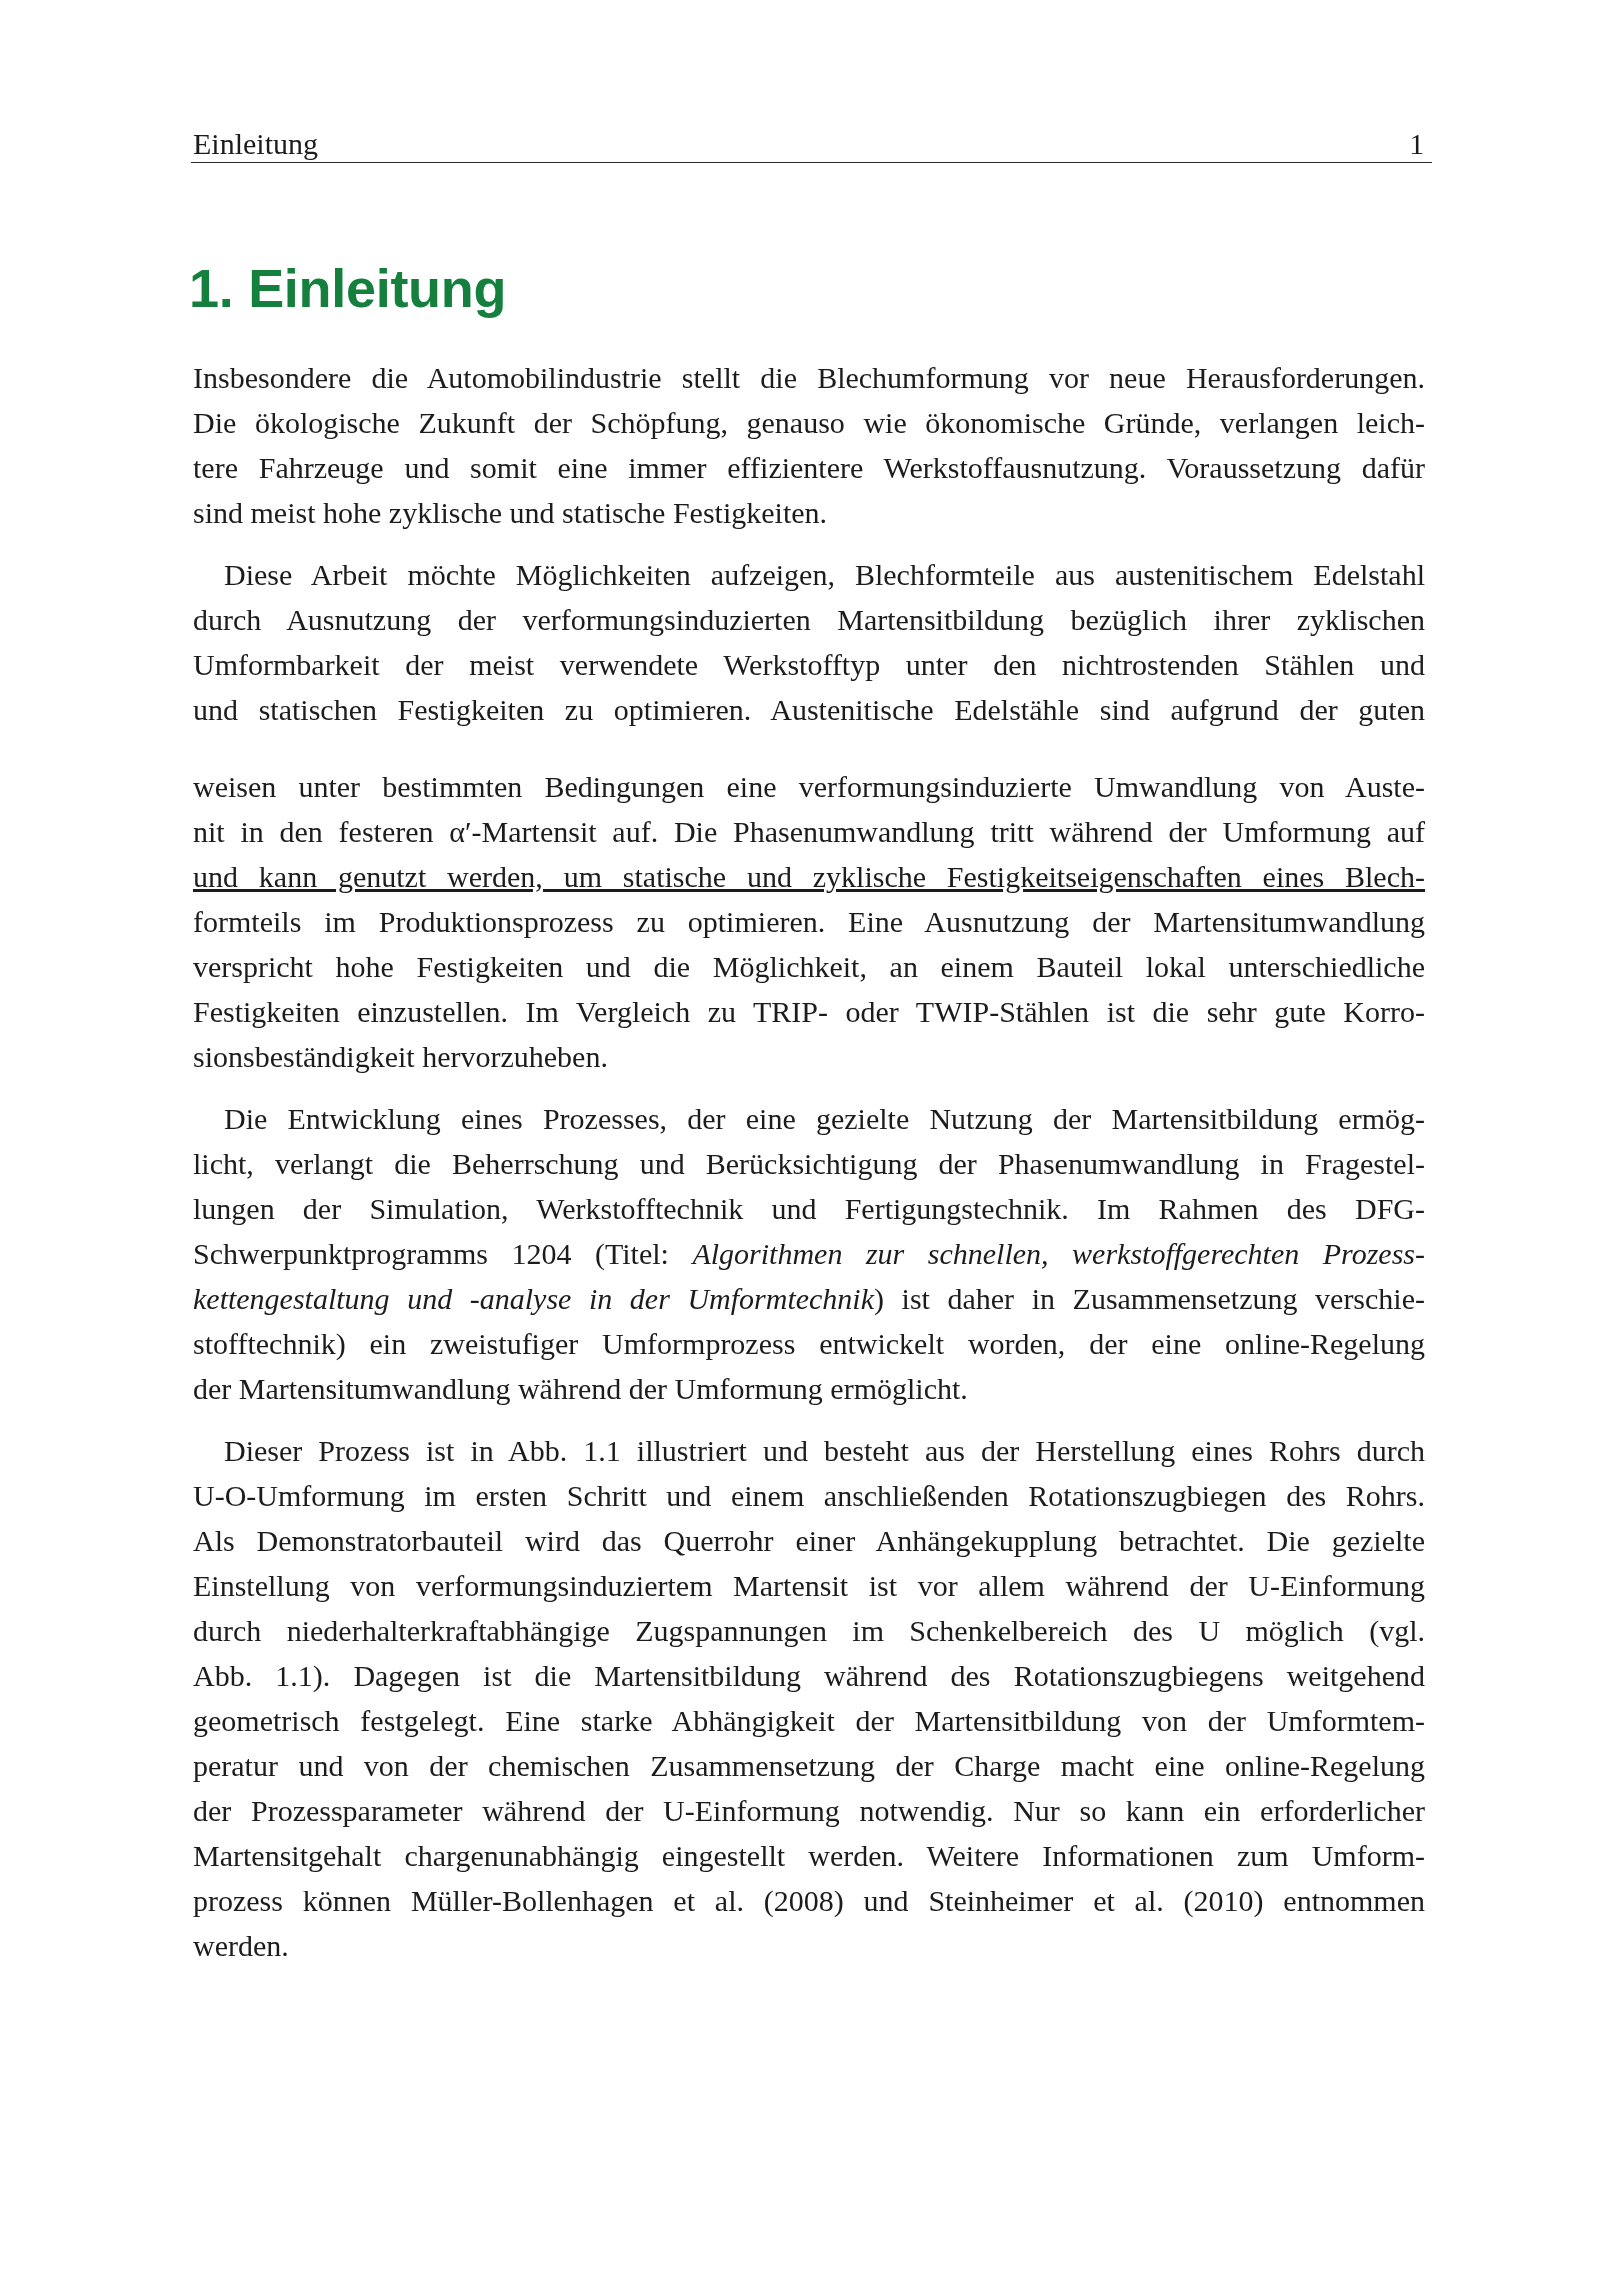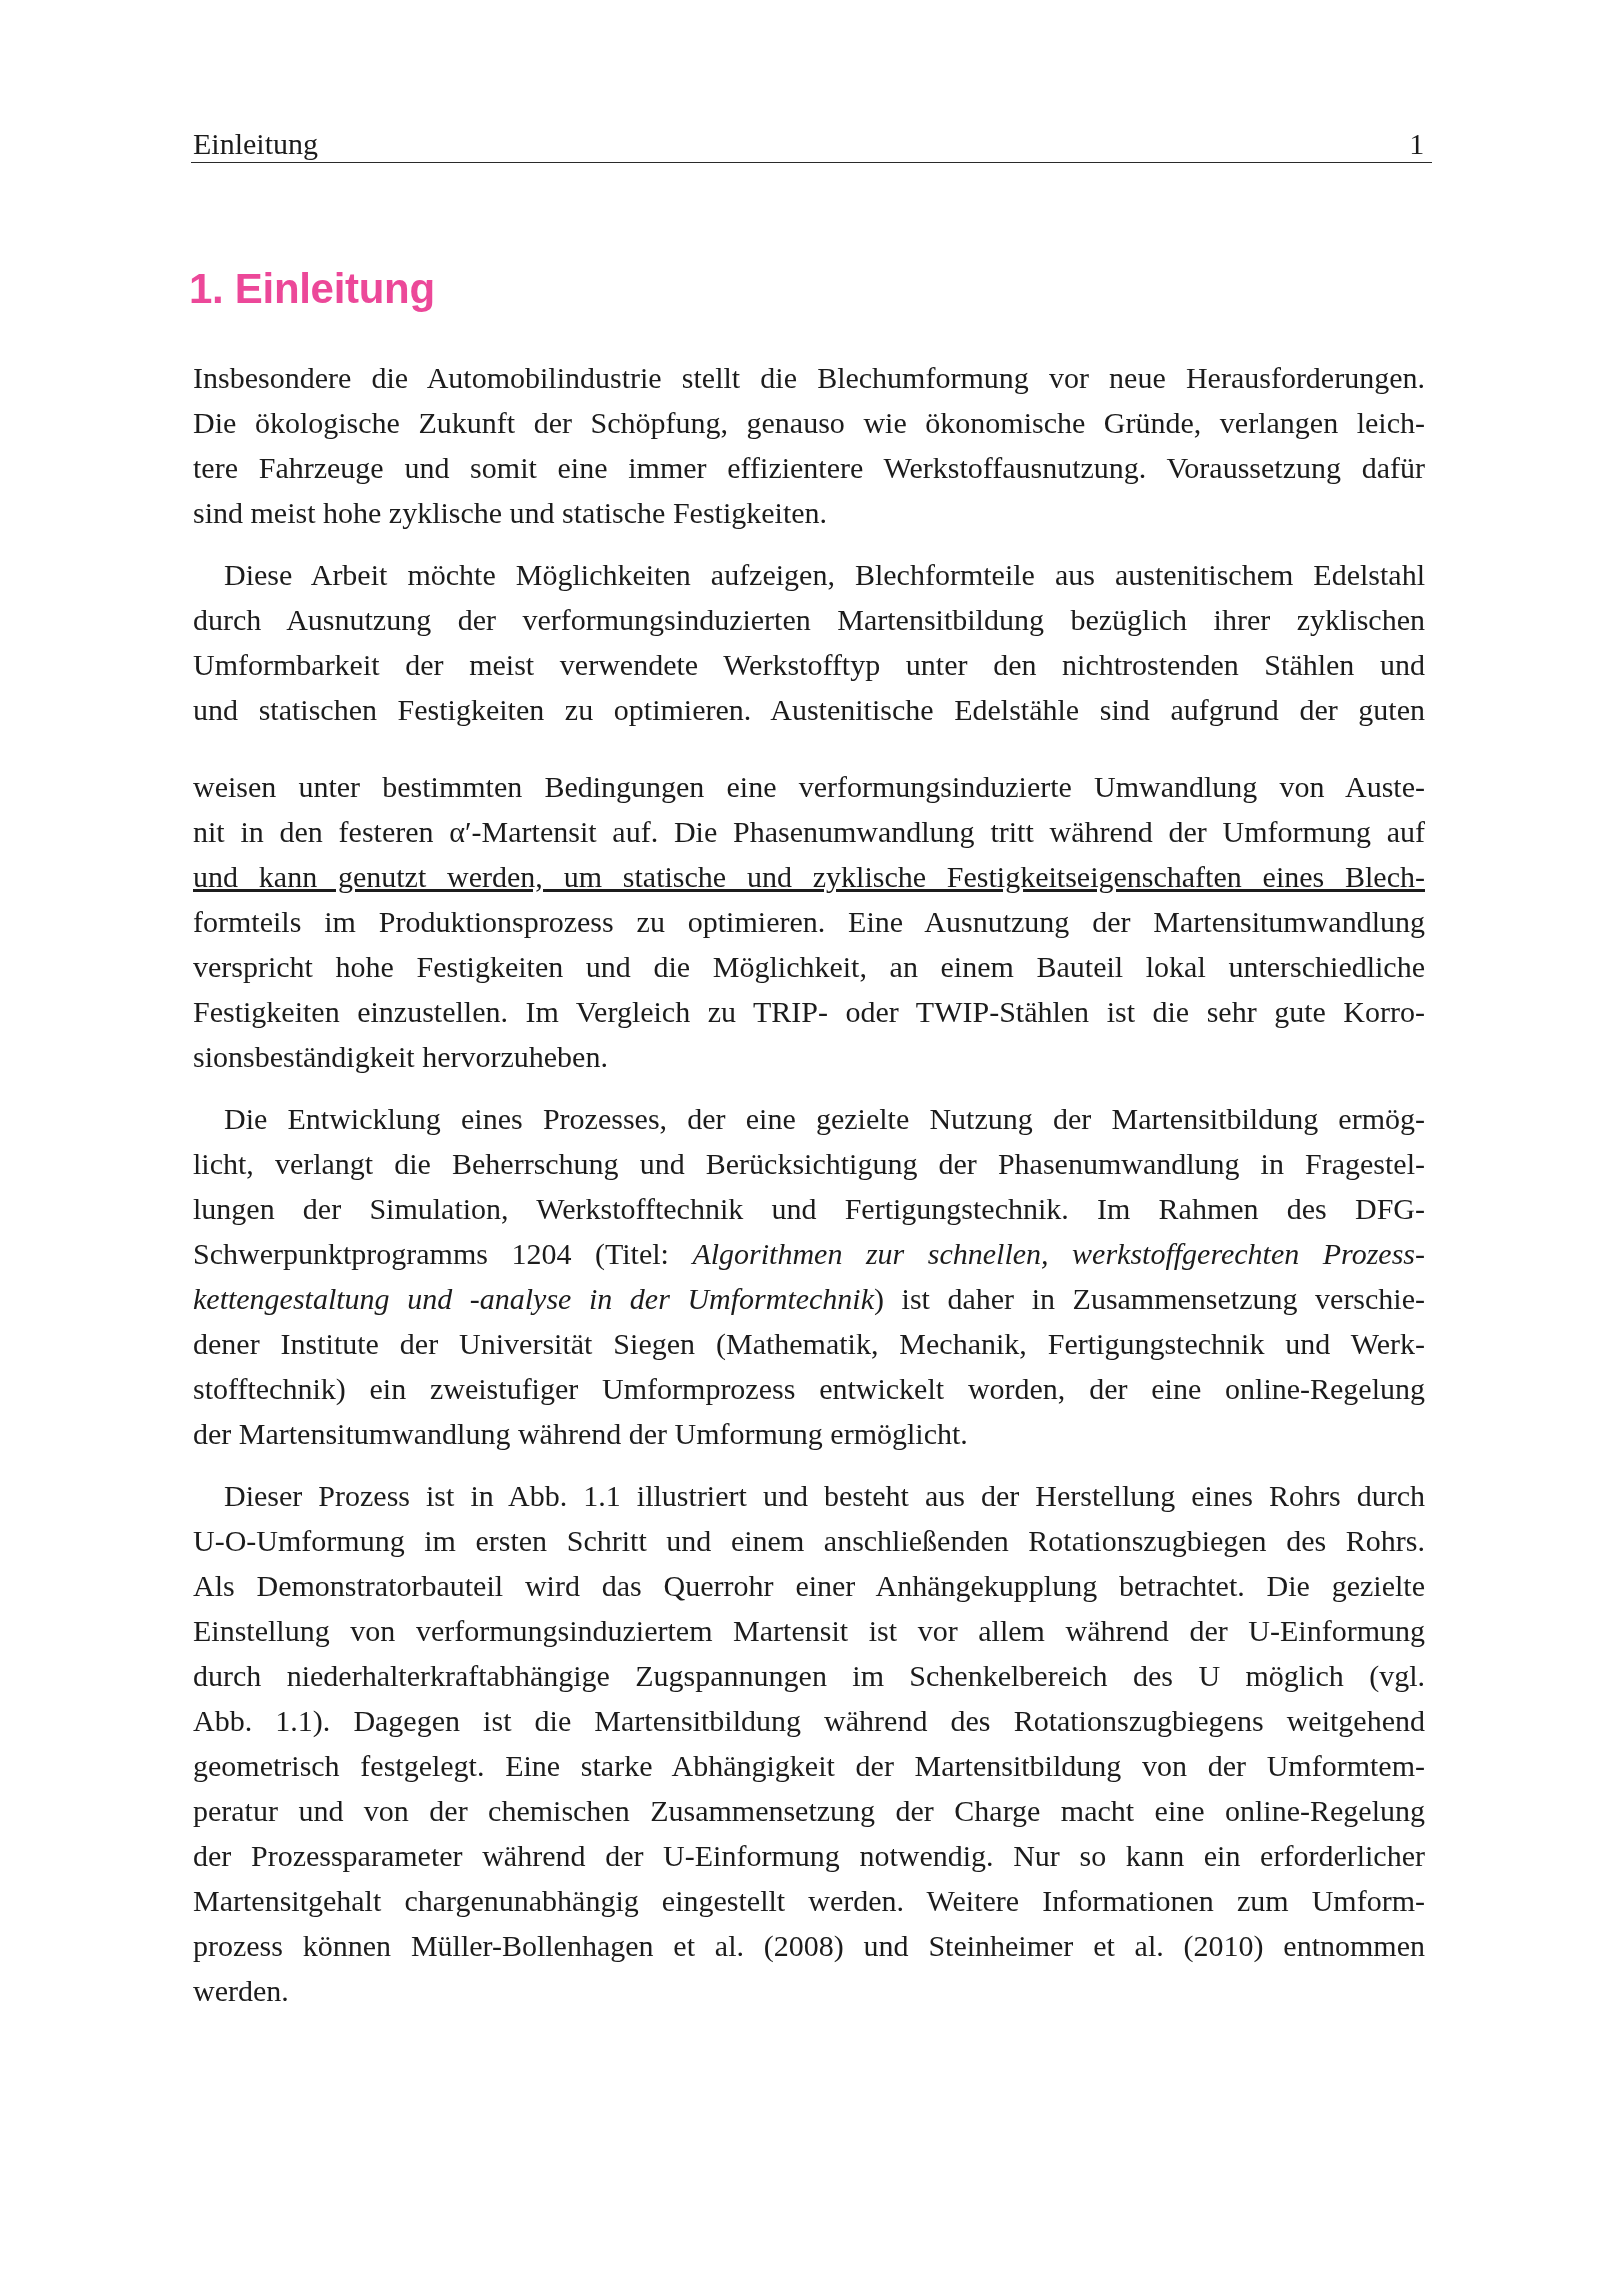--- a/index.html
+++ b/index.html
@@ -6,22 +6,22 @@
   body { width: 1620px; height: 2293px; position: relative; overflow: hidden; color: #1c1c1c; }
   .running-header {
     position: absolute; left: 191px; top: 125px; width: 1241px; height: 37px;
     border-bottom: 1.6px solid #2a2a2a;
     font-family: "Liberation Serif", serif; font-size: 30px; line-height: 37px;
   }
   .running-header .title { position: absolute; left: 2px; top: 0; }
   .running-header .pagenum { position: absolute; right: 7.8px; top: 0; }
   .chapter-heading {
     position: absolute; left: 189px; top: 263px; margin: 0;
-    font-family: "Liberation Sans", sans-serif; font-weight: bold; font-size: 42px;
-    line-height: 51px; color: #ec4899; letter-spacing: -0.3px;
+    font-family: "Liberation Sans", sans-serif; font-weight: bold; font-size: 54px;
+    line-height: 51px; color: #15803d; letter-spacing: -0.3px;
   }
   .body-text {
     position: absolute; left: 193px; top: 355px; width: 1232px;
     font-family: "Liberation Serif", serif; font-size: 30px; line-height: 45px;
   }
   .para { margin: 0 0 17px 0; }
   .line { display: block; text-align: justify; text-align-last: justify; white-space: nowrap; height: 45px; }
   .line.last { text-align-last: left; }
   .para.indent .line:first-child { padding-left: 31px; }
   .it { font-style: italic; }
@@ -55,21 +55,20 @@
       <span class="line" style="white-space: normal; overflow: hidden;"><span>verspricht hohe Festigkeiten und die Möglichkeit, an einem Bauteil lokal unterschiedliche</span></span>
       <span class="line" style="white-space: normal; overflow: hidden;"><span>Festigkeiten einzustellen. Im Vergleich zu TRIP- oder TWIP-Stählen ist die sehr gute Korro-</span></span>
       <span class="line last"><span>sionsbeständigkeit hervorzuheben.</span></span>
     </p>
     <p class="para indent">
       <span class="line" style="white-space: normal; overflow: hidden;"><span>Die Entwicklung eines Prozesses, der eine gezielte Nutzung der Martensitbildung ermög-</span></span>
       <span class="line" style="white-space: normal; overflow: hidden;"><span>licht, verlangt die Beherrschung und Berücksichtigung der Phasenumwandlung in Fragestel-</span></span>
       <span class="line" style="white-space: normal; overflow: hidden;"><span>lungen der Simulation, Werkstofftechnik und Fertigungstechnik. Im Rahmen des DFG-</span></span>
       <span class="line" style="white-space: normal; overflow: hidden;"><span>Schwerpunktprogramms 1204 (Titel: </span><span class="it">Algorithmen zur schnellen, werkstoffgerechten Prozess-</span></span>
       <span class="line" style="white-space: normal; overflow: hidden;"><span class="it">kettengestaltung und -analyse in der Umformtechnik</span><span>) ist daher in Zusammensetzung verschie-</span></span>
-      <span class="line" style="white-space: normal; overflow: hidden;"><span>dener Institute der Universität Siegen (Mathematik, Mechanik, Fertigungstechnik und Werk-</span></span>
       <span class="line" style="white-space: normal; overflow: hidden;"><span>stofftechnik) ein zweistufiger Umformprozess entwickelt worden, der eine online-Regelung</span></span>
       <span class="line last"><span>der Martensitumwandlung während der Umformung ermöglicht.</span></span>
     </p>
     <p class="para indent">
       <span class="line" style="white-space: normal; overflow: hidden;"><span>Dieser Prozess ist in Abb. 1.1 illustriert und besteht aus der Herstellung eines Rohrs durch</span></span>
       <span class="line" style="white-space: normal; overflow: hidden;"><span>U-O-Umformung im ersten Schritt und einem anschließenden Rotationszugbiegen des Rohrs.</span></span>
       <span class="line" style="white-space: normal; overflow: hidden;"><span>Als Demonstratorbauteil wird das Querrohr einer Anhängekupplung betrachtet. Die gezielte</span></span>
       <span class="line" style="white-space: normal; overflow: hidden;"><span>Einstellung von verformungsinduziertem Martensit ist vor allem während der U-Einformung</span></span>
       <span class="line" style="white-space: normal; overflow: hidden;"><span>durch niederhalterkraftabhängige Zugspannungen im Schenkelbereich des U möglich (vgl.</span></span>
       <span class="line" style="white-space: normal; overflow: hidden;"><span>Abb. 1.1). Dagegen ist die Martensitbildung während des Rotationszugbiegens weitgehend</span></span>

